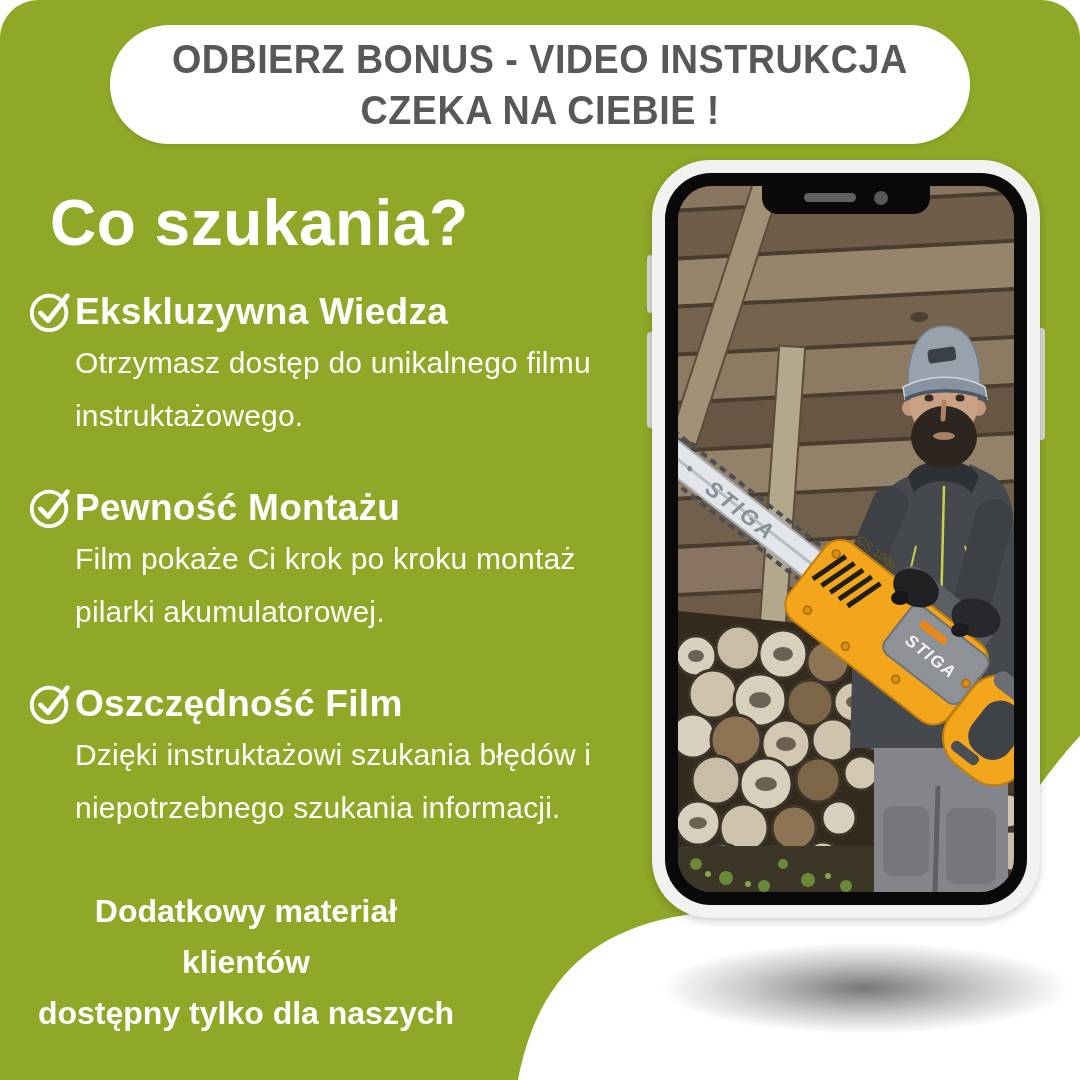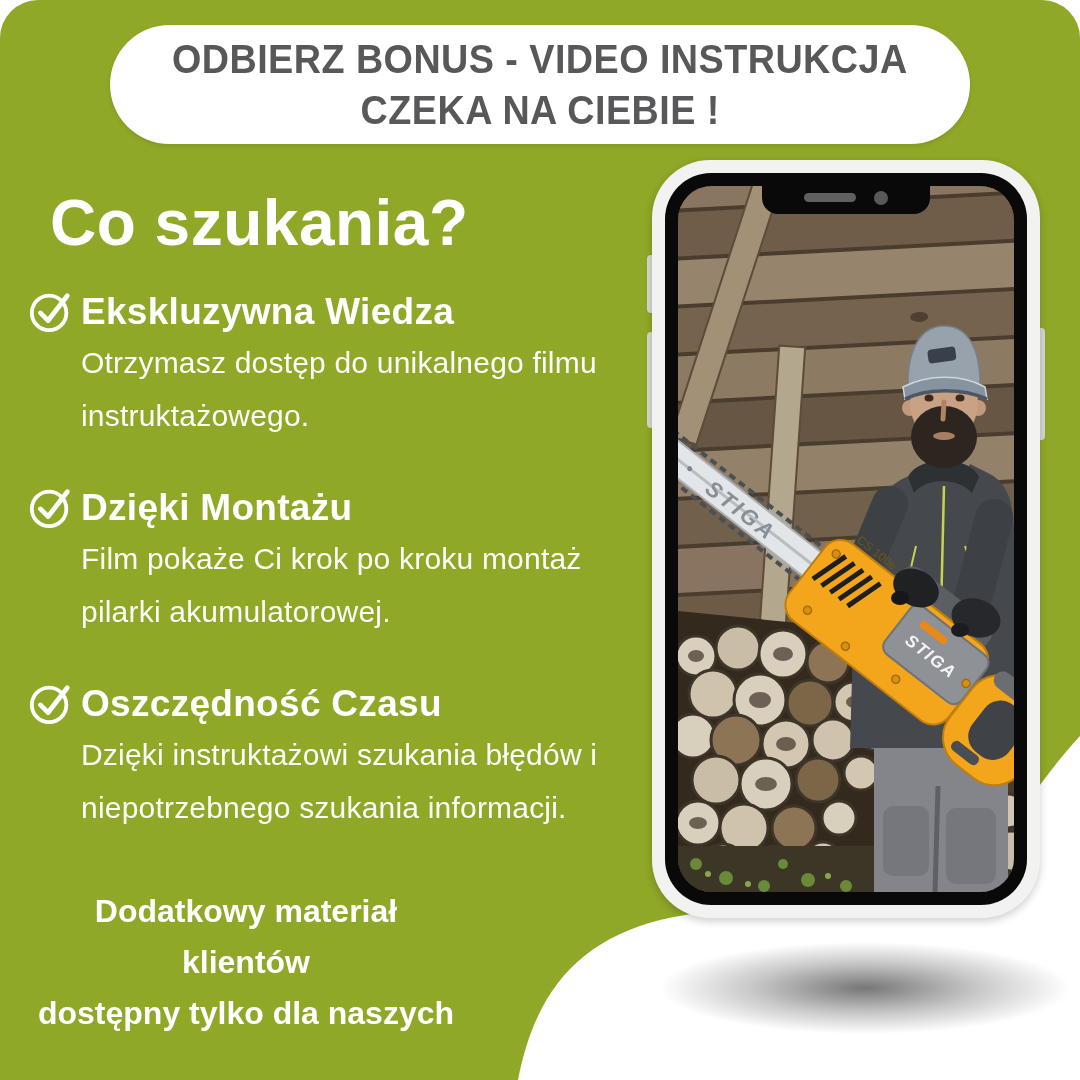--- a/index.html
+++ b/index.html
@@ -21,21 +21,21 @@
   .banner span{
     display:block;color:#58585a;font-weight:800;font-size:41px;line-height:51px;
     letter-spacing:0.5px;white-space:nowrap;transform:scaleX(0.92);
   }
   
   .heading{
     position:absolute;left:50px;top:186px;z-index:5;
     color:#ffffff;font-size:64px;font-weight:800;letter-spacing:0.5px;
   }
   .benefits{position:absolute;left:28px;top:288px;width:620px;z-index:5;}
-  .benefit{display:flex;align-items:flex-start;gap:7px;margin-bottom:42px;justify-content:center;}
+  .benefit{display:flex;align-items:flex-start;gap:1px;margin-bottom:42px;justify-content:center;}
   .check{flex:0 0 46px;width:46px;height:46px;margin-top:0;}
   .btext{color:#ffffff;}
   .btitle{font-size:37px;font-weight:700;line-height:48px;letter-spacing:0.3px;}
   .bdesc{font-size:30px;font-weight:400;line-height:53px;letter-spacing:0.2px;opacity:0.98;}
   .footer-note{
     position:absolute;left:0px;top:886px;width:492px;z-index:5;text-align:center;
     color:#ffffff;font-size:32px;font-weight:700;line-height:51px;
   }
   
   .blob{position:absolute;inset:0;z-index:1;pointer-events:none;}
@@ -99,32 +99,32 @@
         <div class="bdesc">Otrzymasz dostęp do unikalnego filmu instruktażowego.</div>
       </div>
     </div>
 
     <div class="benefit">
       <svg class="check" viewBox="0 0 48 48">
         <circle cx="22" cy="26" r="18" fill="none" stroke="#ffffff" stroke-width="4"></circle>
         <path d="M 13 26 L 21 34 L 41 8" fill="none" stroke="#ffffff" stroke-width="5" stroke-linecap="round" stroke-linejoin="round"></path>
       </svg>
       <div class="btext">
-        <div class="btitle">Dzięki Montażu</div>
+        <div class="btitle">Pewność Montażu</div>
         <div class="bdesc">Film pokaże Ci krok po kroku montaż pilarki akumulatorowej.</div>
       </div>
     </div>
 
     <div class="benefit">
       <svg class="check" viewBox="0 0 48 48">
         <circle cx="22" cy="26" r="18" fill="none" stroke="#ffffff" stroke-width="4"></circle>
         <path d="M 13 26 L 21 34 L 41 8" fill="none" stroke="#ffffff" stroke-width="5" stroke-linecap="round" stroke-linejoin="round"></path>
       </svg>
       <div class="btext">
-        <div class="btitle">Oszczędność Czasu</div>
+        <div class="btitle">Oszczędność Film</div>
         <div class="bdesc">Dzięki instruktażowi szukania błędów i niepotrzebnego szukania informacji.</div>
       </div>
     </div>
 
   </div>
 
   <div class="footer-note">
     <div>Dodatkowy materiał</div>
     <div>klientów</div>
     <div>dostępny tylko dla naszych</div>

